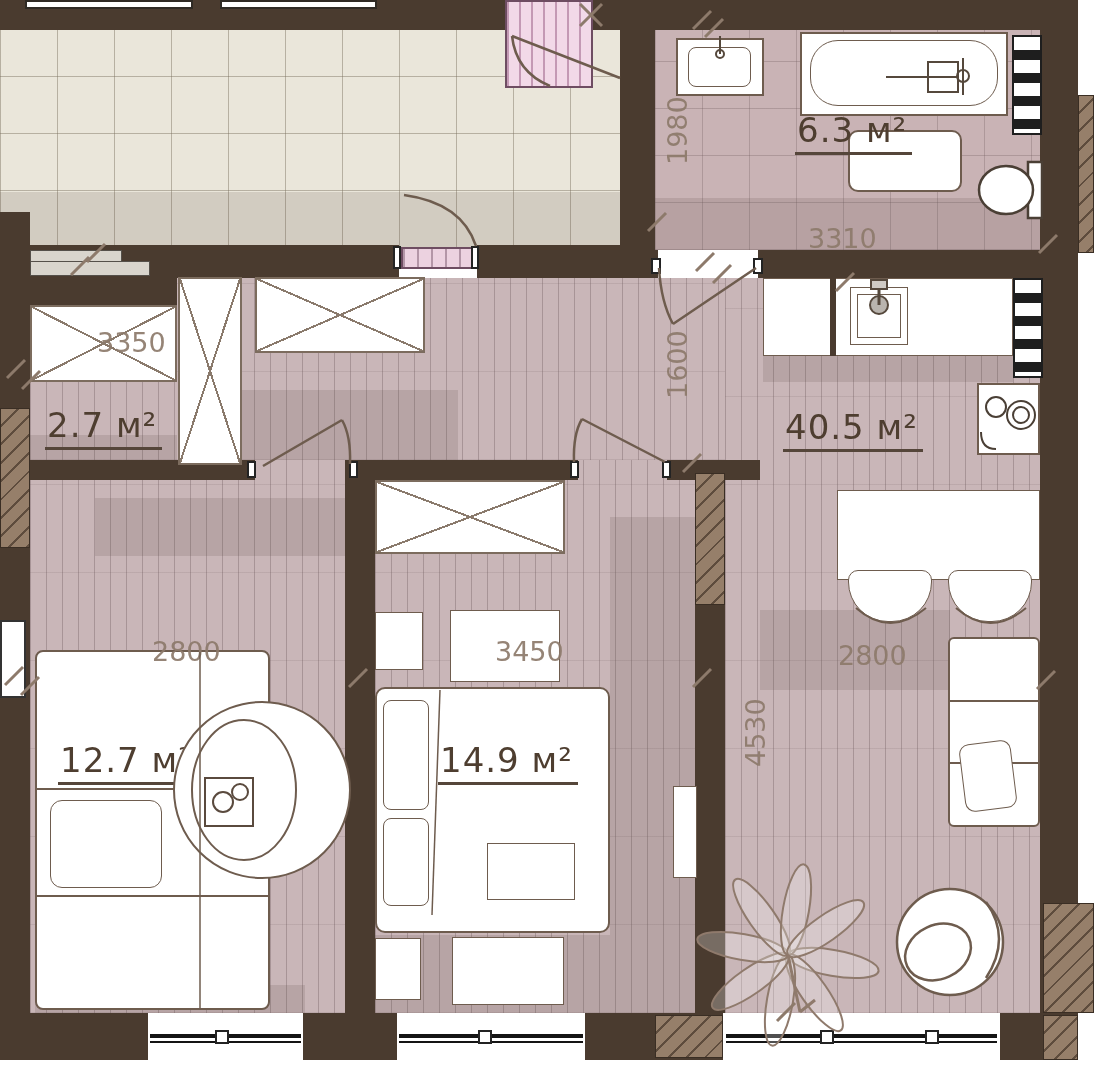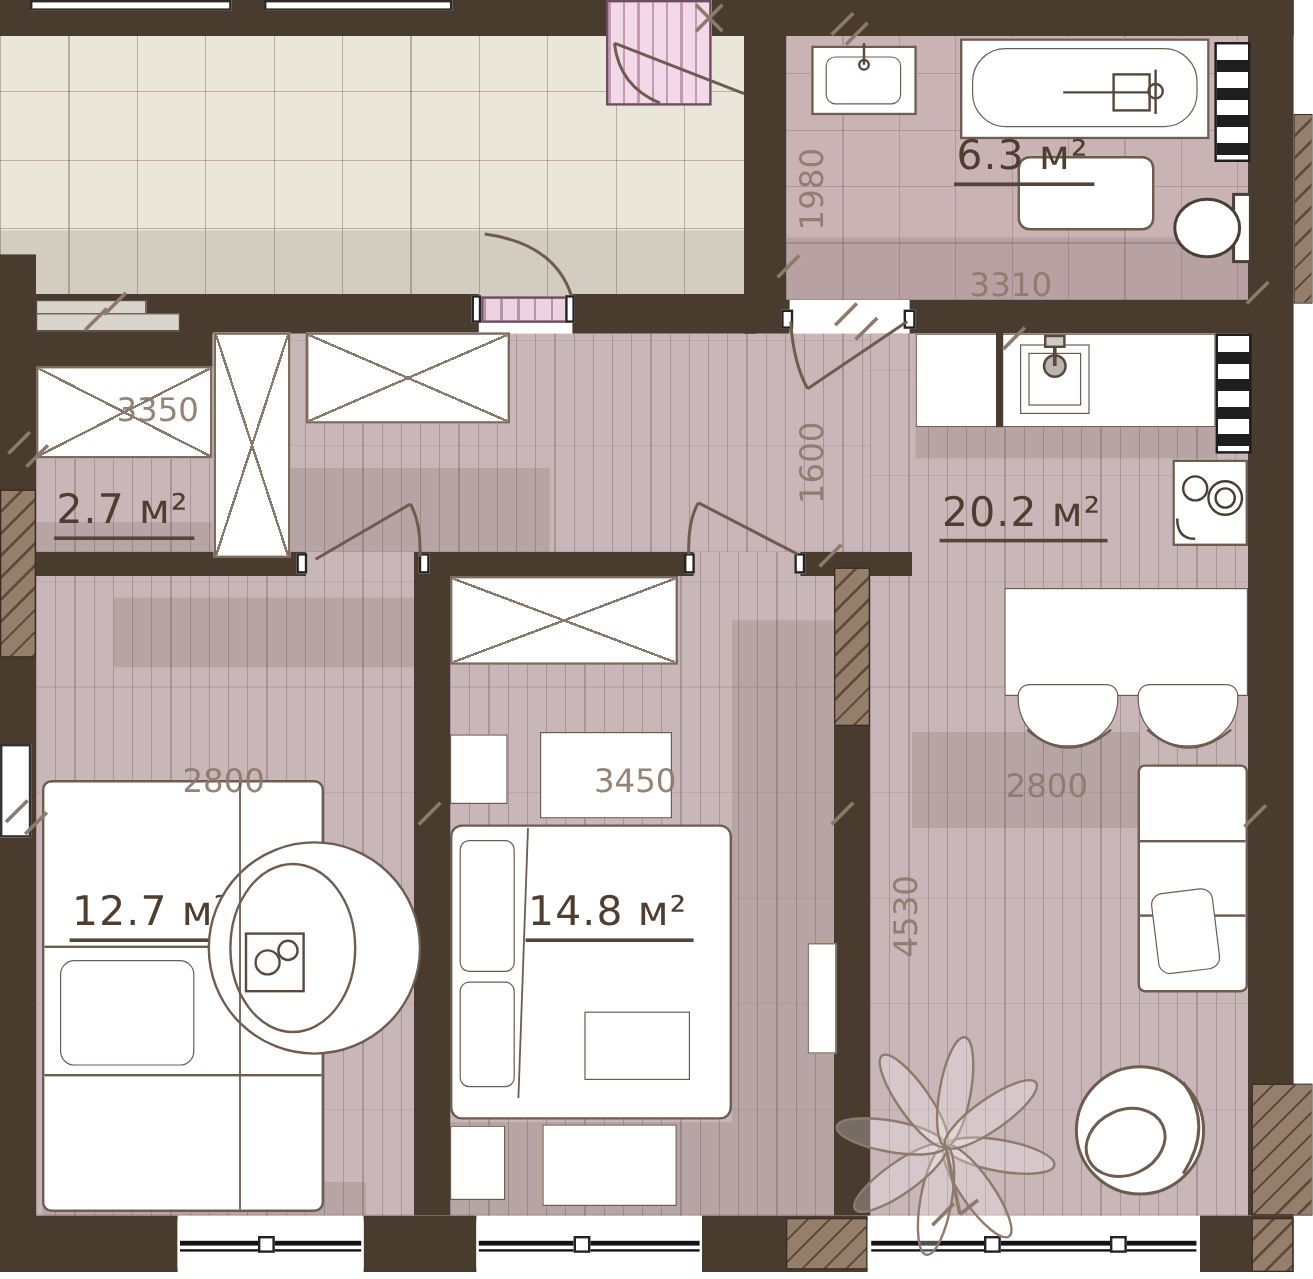--- a/index.html
+++ b/index.html
@@ -1,17 +1,17 @@
 <!DOCTYPE html>
 <html><head>
 <meta charset="utf-8">
 <style>
   html,body{margin:0;padding:0;background:#fff;}
   #plan{position:relative;width:1094px;height:1066px;background:#ffffff;overflow:hidden;
-        font-family:"DejaVu Sans","Liberation Sans",sans-serif;}
+        font-family:"DejaVu Sans","Liberation Sans",sans-serif;text-align:right;}
   #plan *{box-sizing:border-box;}
   .abs{position:absolute;}
   .wall{position:absolute;background:#4a3b2f;}
   .hatch{position:absolute;background:
       repeating-linear-gradient(135deg,#967f6a 0 11px,#5e4c3d 11px 13px);
       border:1px solid #3a2e24;}
   .floor-plank{position:absolute;background-color:#c9b6b8;background-image:
       repeating-linear-gradient(90deg,rgba(105,85,88,.35) 0 1px,transparent 1px 16px),
       repeating-linear-gradient(0deg,rgba(105,85,88,.14) 0 1px,transparent 1px 88px);}
   .floor-tilebeige{position:absolute;background-color:#eae6da;background-image:
@@ -168,28 +168,28 @@
 
   <div class="area-label" style="left:795px;top:110px;">6.3 м²</div>
   <div class="dim v" style="left:662px;top:96px;height:96px;">1980</div>
   <div class="dim" style="left:808px;top:183px;margin-top:40px;">3310</div>
 
   <div class="area-label" style="left:45px;top:405px;">2.7 м²</div>
   <div class="dim" style="left:97px;top:327px;">3350</div>
 
   <div class="dim v" style="left:662px;top:330px;height:90px;">1600</div>
 
-  <div class="area-label" style="left:783px;top:407px;">20.2 м²</div>
+  <div class="area-label" style="left:783px;top:407px;">40.5 м²</div>
   <div class="dim" style="left:838px;top:640px;">2800</div>
   <div class="dim v" style="left:740px;top:698px;height:100px;">4530</div>
 
   <div class="area-label" style="left:58px;top:740px;">12.7 м²</div>
   <div class="dim" style="left:152px;top:636px;">2800</div>
 
-  <div class="area-label" style="left:438px;top:740px;">14.8 м²</div>
+  <div class="area-label" style="left:438px;top:740px;">14.9 м²</div>
   <div class="dim" style="left:495px;top:636px;">3450</div>
 
   <svg class="overlay" width="1094" height="1066" viewBox="0 0 1094 1066">
 
     <g stroke="#6e5c4e" fill="#ffffff" stroke-width="2">
       <circle cx="262" cy="790" r="88"></circle>
       <ellipse cx="244" cy="790" rx="52" ry="70"></ellipse>
     </g>
     <g stroke="#5a4a3e" fill="#ffffff" stroke-width="2">
       <rect x="205" y="778" width="48" height="48"></rect>

